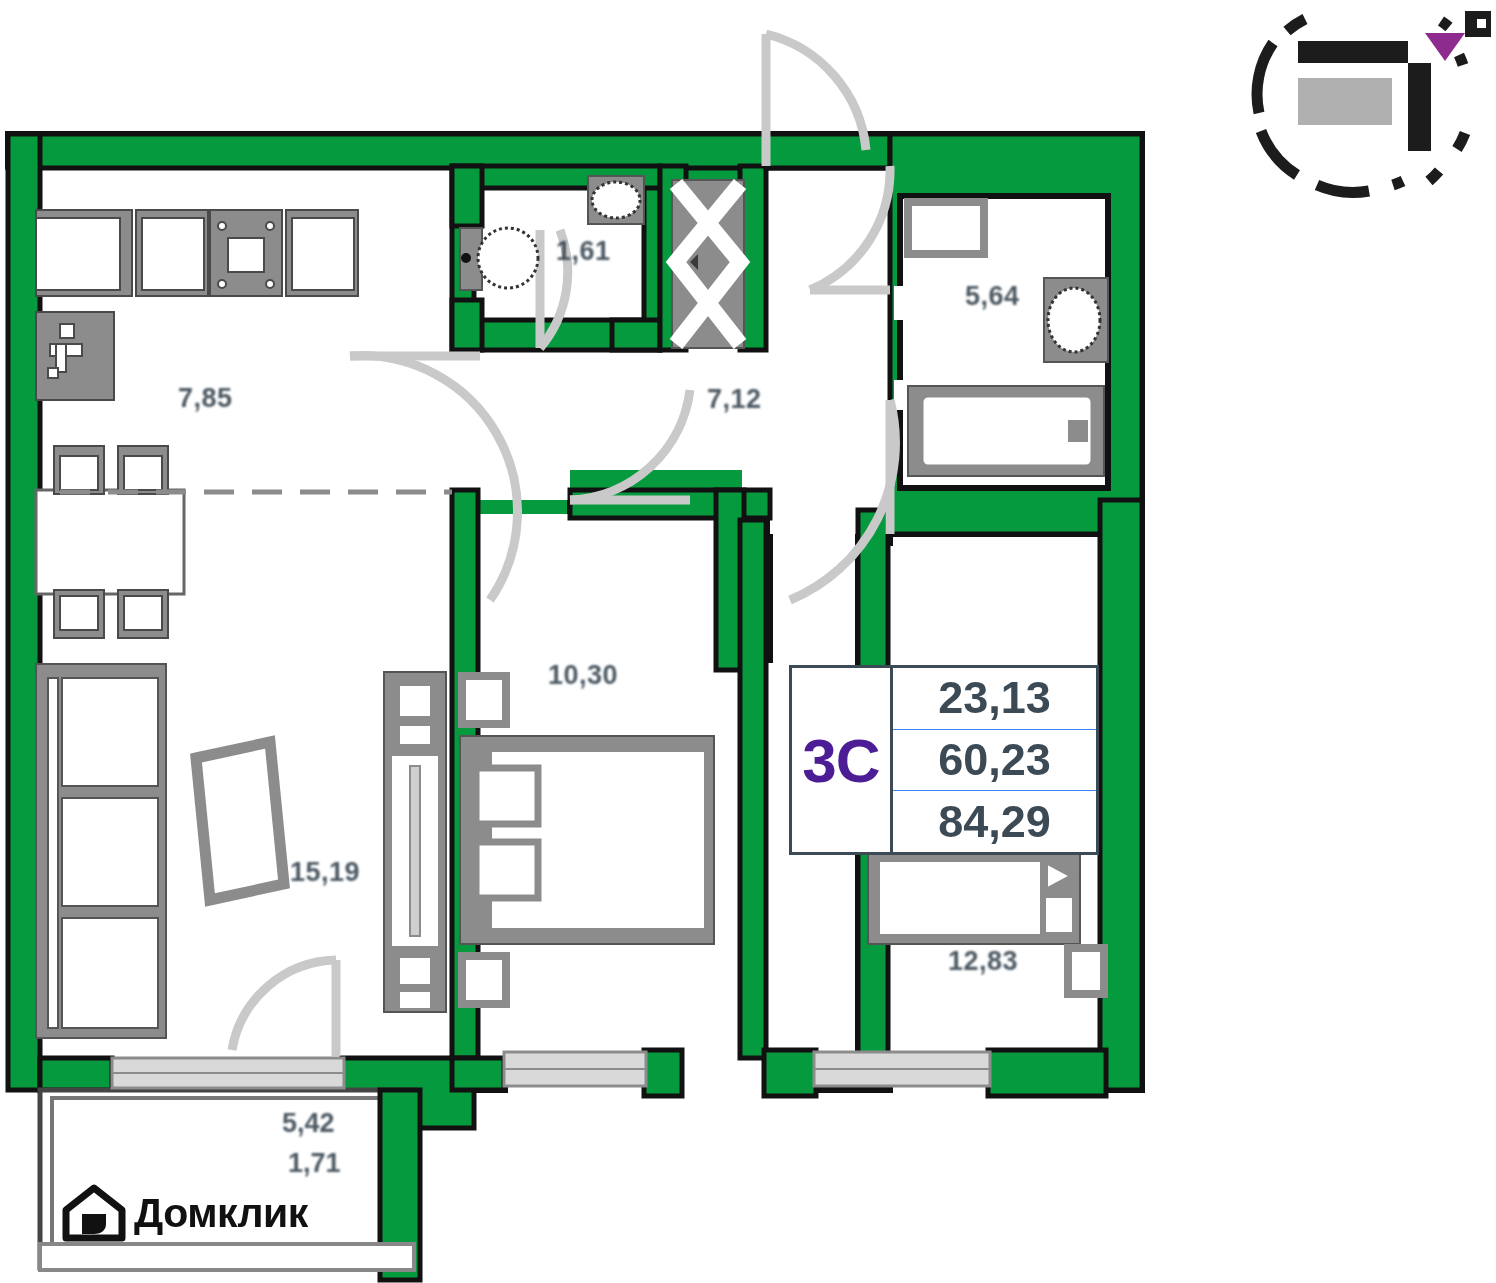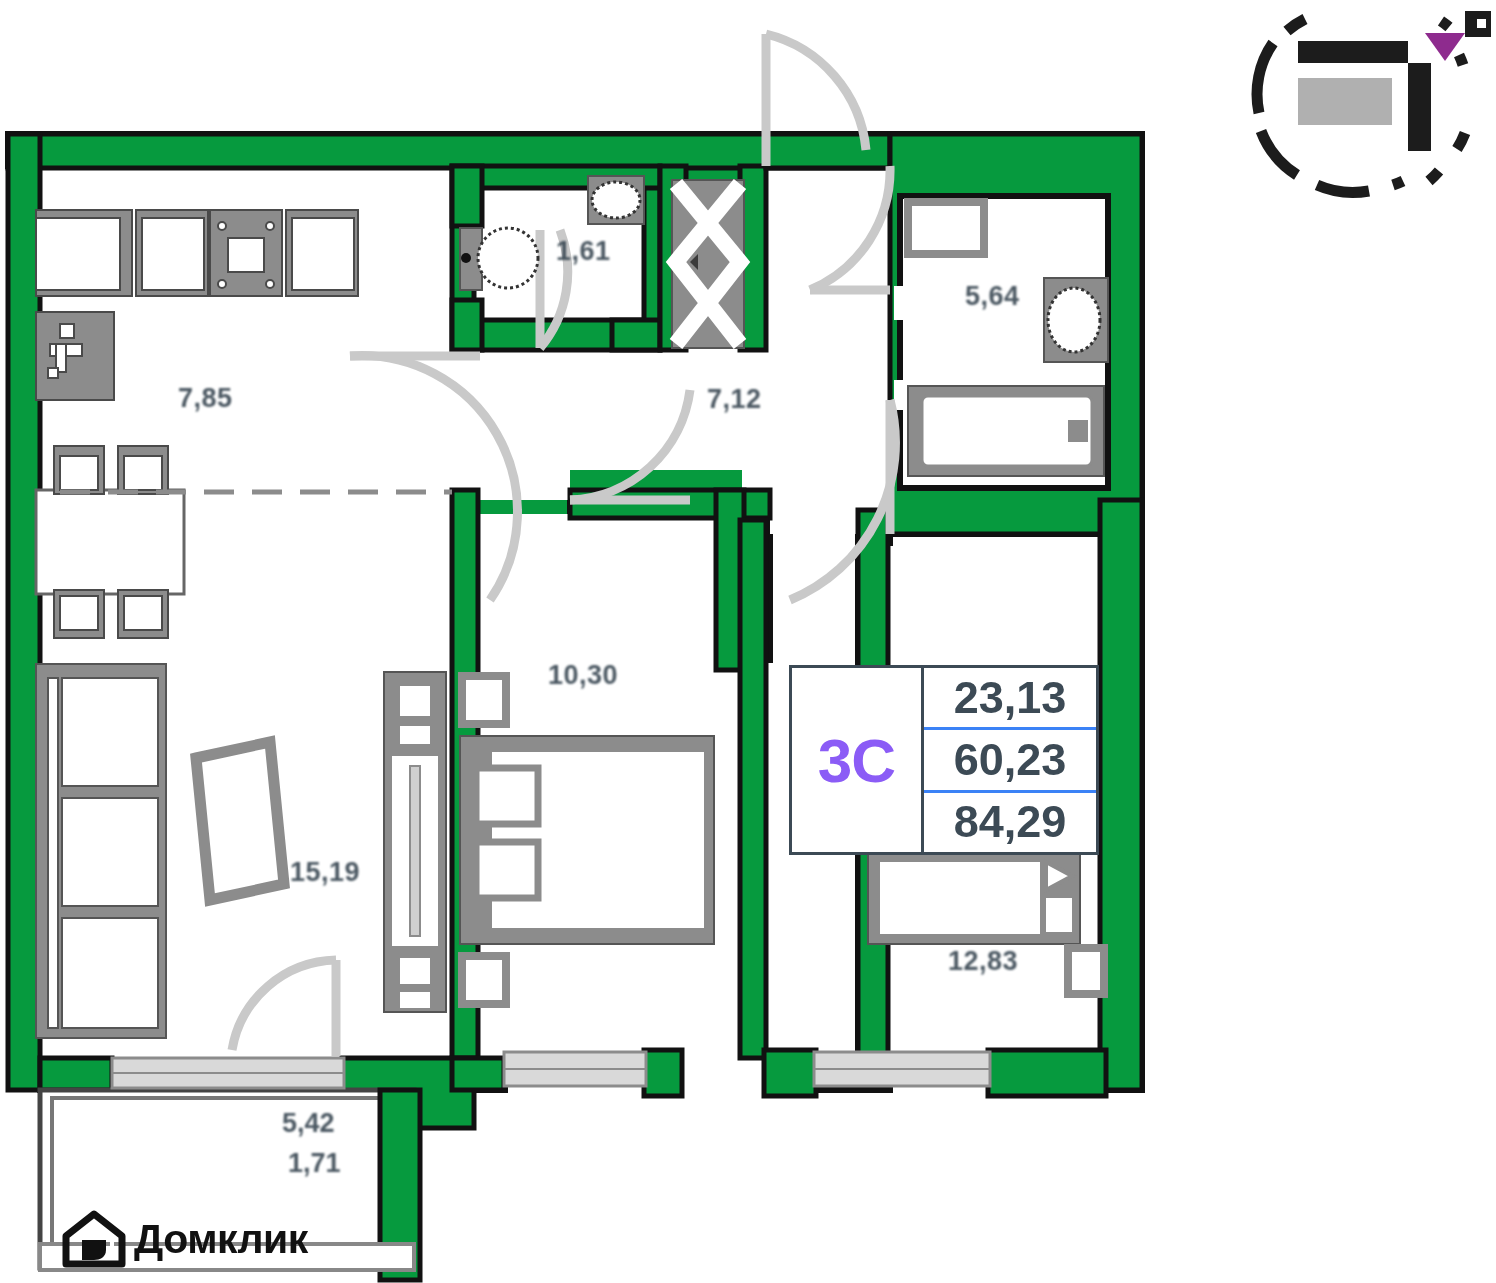--- a/index.html
+++ b/index.html
@@ -55,27 +55,27 @@
     top: 665px;
     width: 310px;
     height: 190px;
     background: #ffffff;
     border: 3px solid #3c4a55;
     box-sizing: border-box;
     display: flex;
     align-items: stretch;
   }
   #info-type {
-    width: 129px;
+    width: 98px;
     display: flex;
     align-items: center;
     justify-content: center;
     font-size: 62px;
     font-weight: bold;
-    color: #8b5cf6;
+    color: #4c1d95;
     letter-spacing: -1px;
     font-family: "Liberation Sans", sans-serif;
   }
   #info-areas {
     flex: 1;
     border-left: 3px solid #3c4a55;
     display: flex;
     flex-direction: column;
   }
   .info-area-cell {
@@ -83,27 +83,27 @@
     display: flex;
     align-items: center;
     justify-content: center;
     font-size: 45px;
     font-weight: bold;
     color: #3c4a55;
     font-family: "Liberation Sans", sans-serif;
     letter-spacing: 0px;
   }
   .info-area-cell + .info-area-cell {
-    border-top: 3px solid #3b82f6;
+    border-top: 1px solid #3b82f6;
   }
   
   #logo {
     position: absolute;
     left: 62px;
-    top: 1208px;
+    top: 1182px;
     height: 62px;
     display: flex;
     align-items: center;
     gap: 8px;
   }
   #logo-text {
     font-family: "Liberation Sans", sans-serif;
     font-weight: bold;
     font-size: 41px;
     color: #111111;

